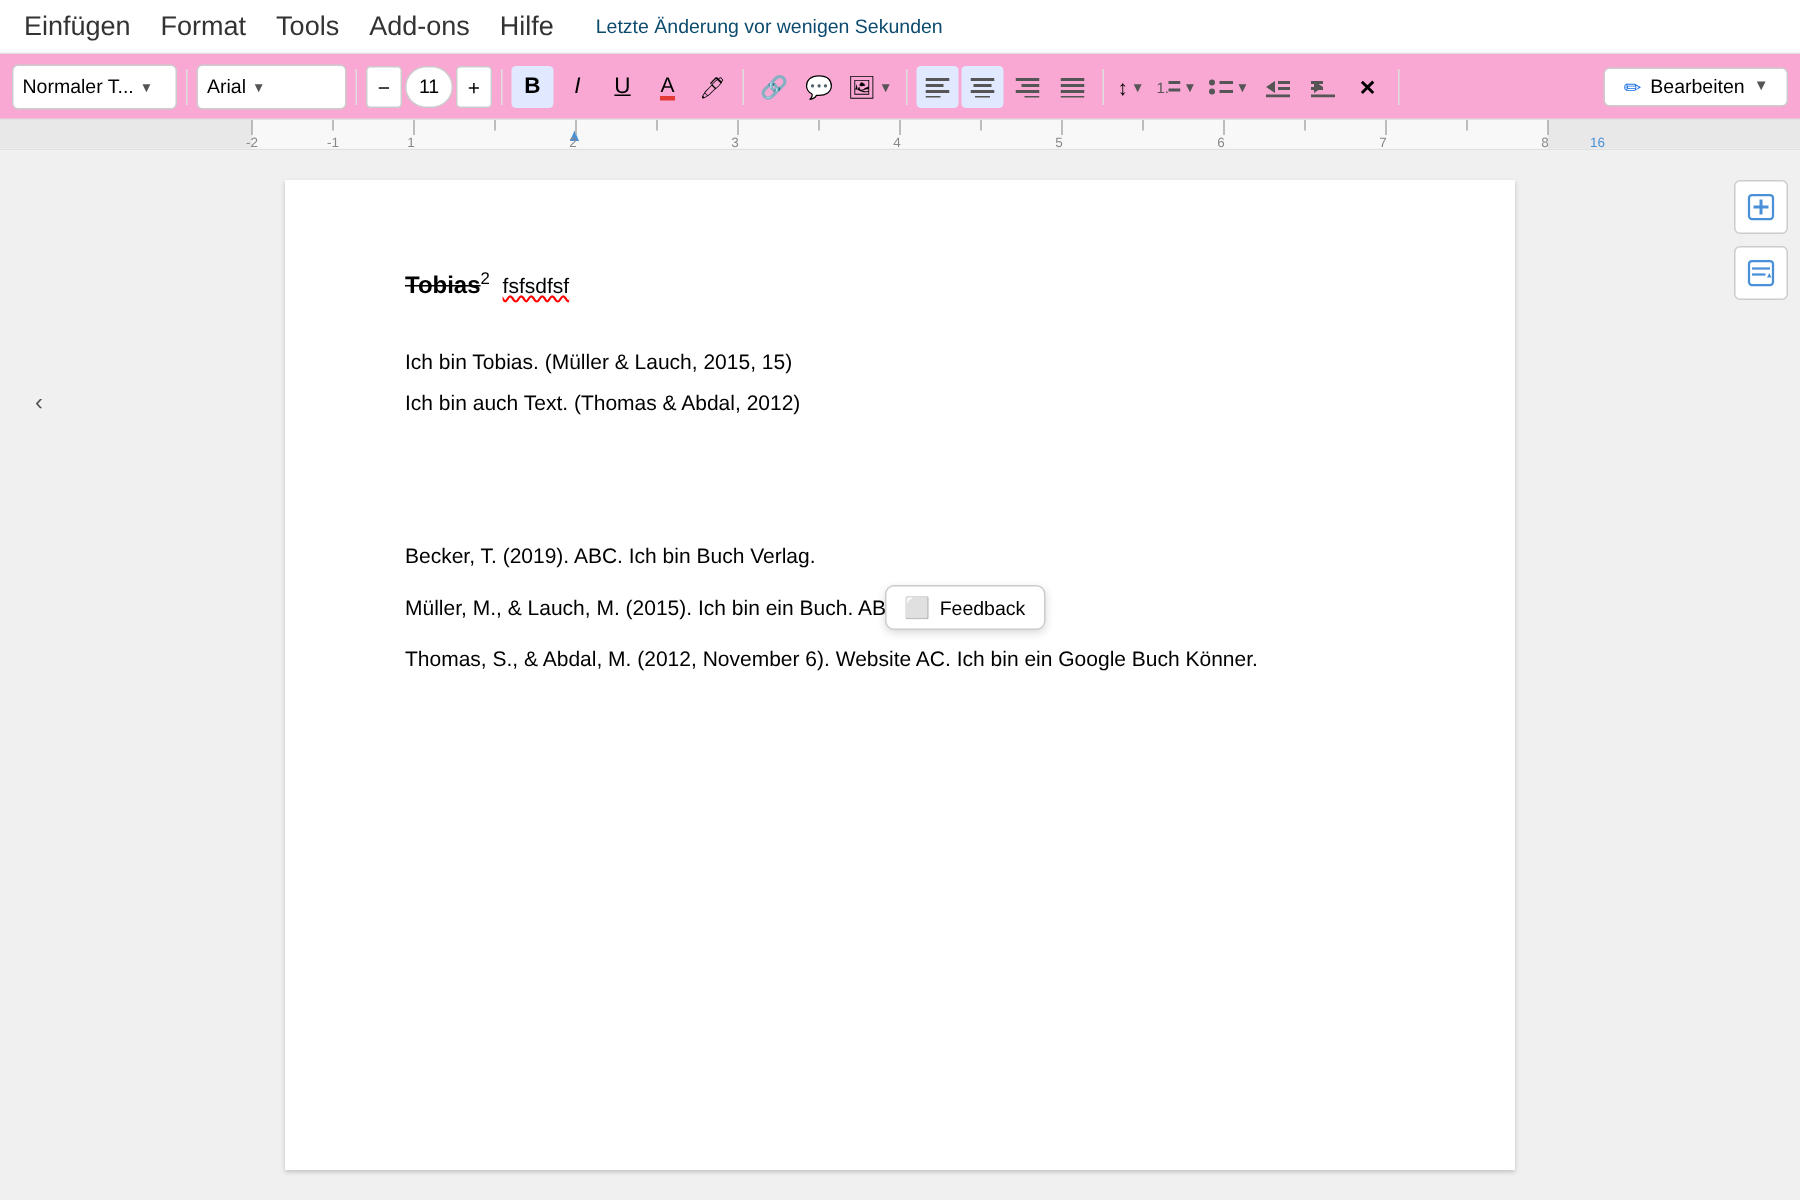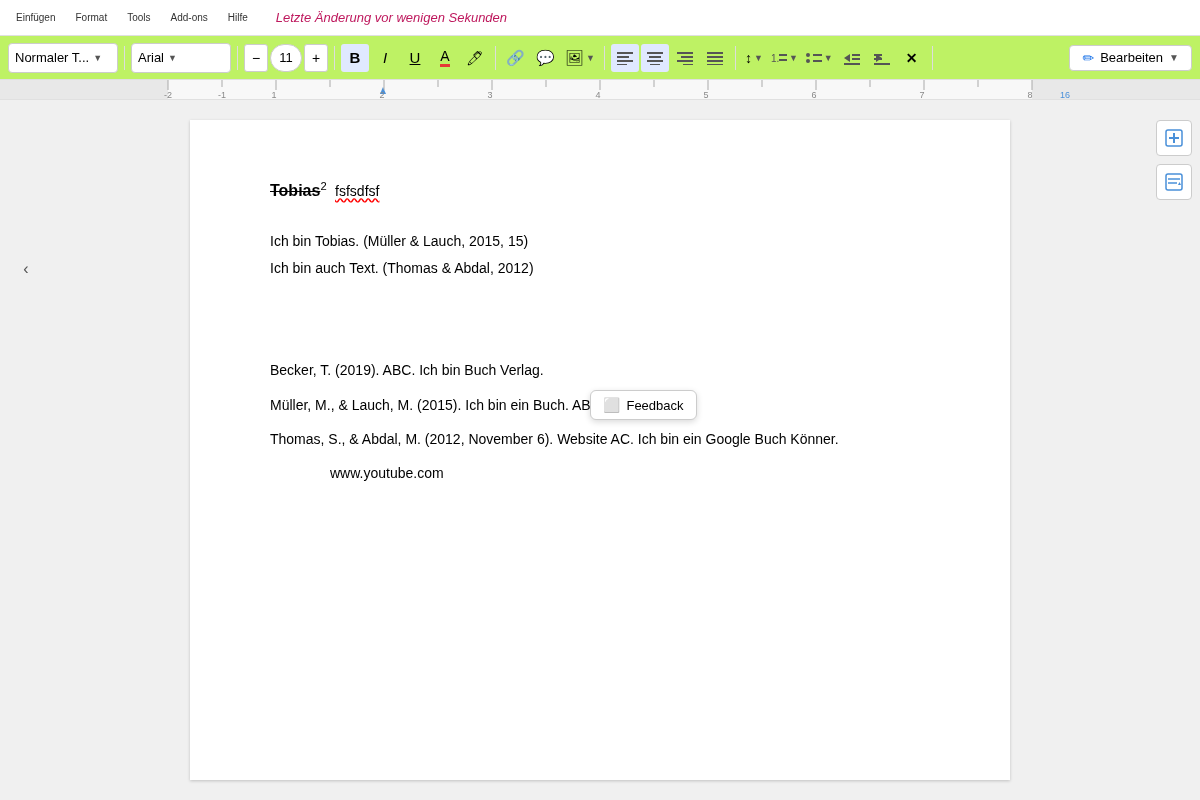--- a/index.html
+++ b/index.html
@@ -10,38 +10,37 @@
       display: flex;
       align-items: center;
       padding: 4px 8px;
       background: #fff;
       border-bottom: 1px solid #e0e0e0;
       height: 36px;
       gap: 4px;
     }
     .menu-item {
       padding: 4px 8px;
-      font-size: 10px;
+      font-size: 18px;
       color: #333;
       cursor: pointer;
       border-radius: 4px;
     }
     .last-change {
       margin-left: 16px;
       font-size: 13px;
-      color: #be185d;
-      font-style: italic;
+      color: #0c4a6e;
     }
 
     
     .toolbar {
       display: flex;
       align-items: center;
       padding: 4px 8px;
-      background: #bef264;
+      background: #f9a8d4;
       border-bottom: 1px solid #e0e0e0;
       height: 44px;
       gap: 2px;
       flex-wrap: nowrap;
       overflow: hidden;
       justify-content: space-between;
     }
     .toolbar-separator {
       width: 1px;
       height: 24px;
@@ -490,21 +489,20 @@
           <span>Becker, T. (2019). </span><span class="italic">ABC</span><span>. Ich bin Buch Verlag.</span>
         </p>
 
         <p class="bib-entry">
           <span>Müller, M., &amp; Lauch, M. (2015). </span><span class="italic">Ich bin ein Buch</span><span>. ABC Verlag.</span>
         </p>
 
         <p class="bib-entry">
           <span>Thomas, S., &amp; Abdal, M. (2012, November 6). </span><span class="italic">Website AC</span><span>. Ich bin ein Google Buch Könner.</span>
         </p>
-        <p class="bib-entry" style="padding-left: 60px;">www.youtube.com</p>
       </div>
     </div>
   </div>
 
   <div class="right-sidebar">
     <div class="sidebar-btn">
       <svg width="20" height="20" viewBox="0 0 20 20">
         <rect x="2" y="2" width="16" height="16" rx="2" fill="none" stroke="#4a90d9" stroke-width="1.5"></rect>
         <line x1="10" y1="5" x2="10" y2="15" stroke="#4a90d9" stroke-width="2"></line>
         <line x1="5" y1="10" x2="15" y2="10" stroke="#4a90d9" stroke-width="2"></line>

